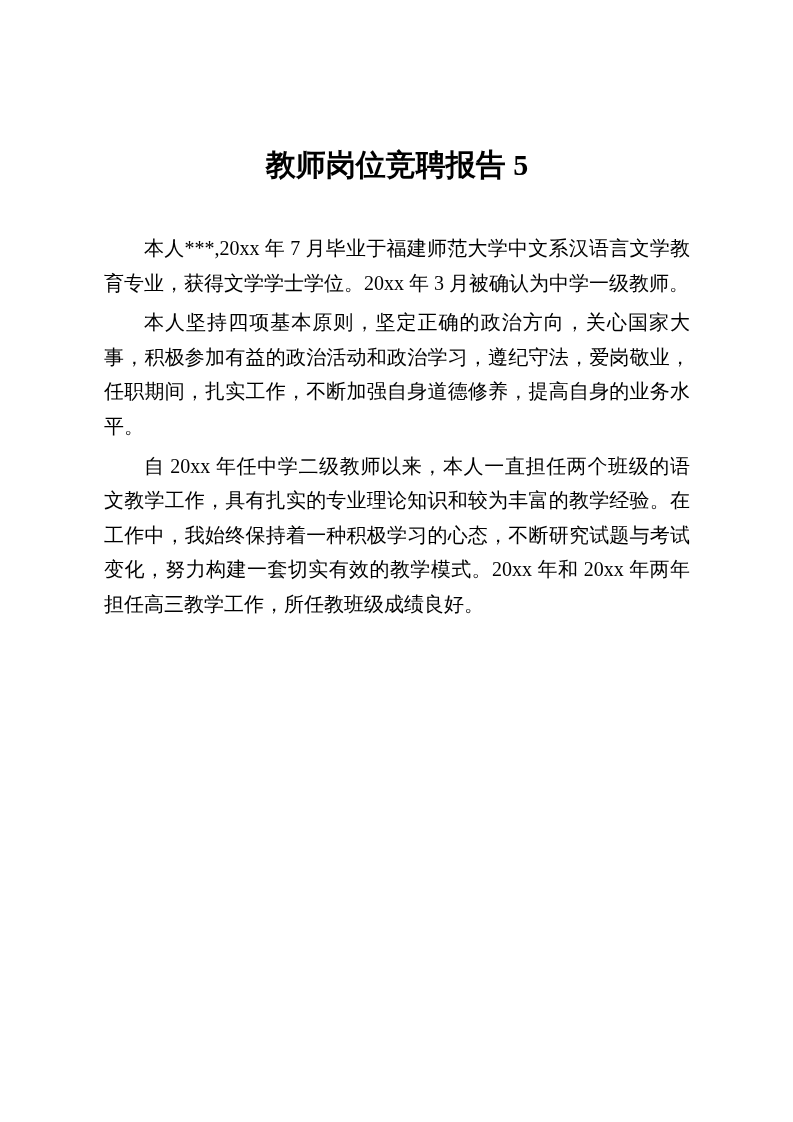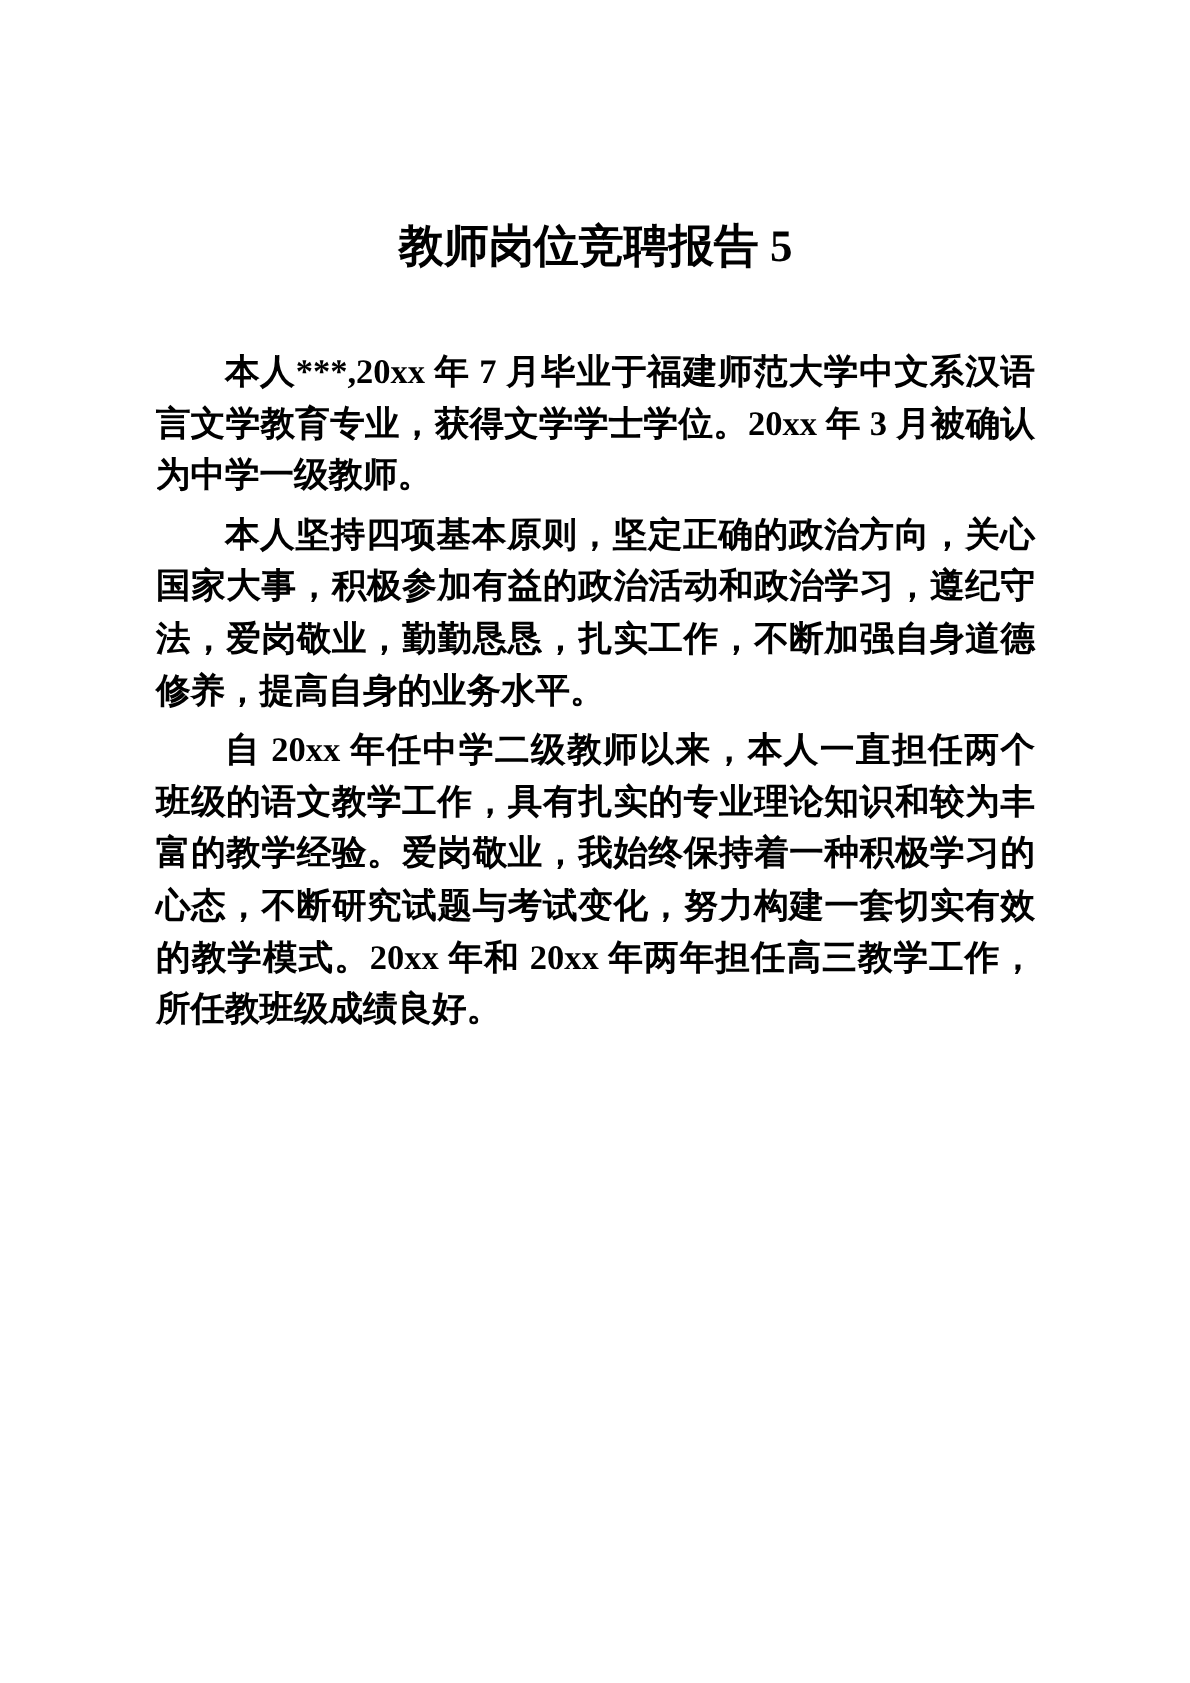--- a/index.html
+++ b/index.html
@@ -25,33 +25,32 @@
     font-weight: 700;
     text-align: center;
     color: #000000;
     font-family: "Liberation Serif", "DejaVu Serif", serif;
   }
   .doc-body {
     margin-top: 46px;
   }
   .doc-body p {
     margin: 0 0 5px 0;
-    font-size: 23px;
+    font-size: 20px;
     line-height: 34.6px;
     text-align: justify;
     text-justify: inter-ideograph;
     text-indent: 2em;
     color: #000000;
     word-break: break-all;
-    font-weight: bold;
   }
 </style>
 </head>
 <body>
 
 <div class="page">
   <h1 class="doc-title">教师岗位竞聘报告 5</h1>
   <div class="doc-body">
     <p>本人***,20xx 年 7 月毕业于福建师范大学中文系汉语言文学教育专业，获得文学学士学位。20xx 年 3 月被确认为中学一级教师。</p>
-    <p>本人坚持四项基本原则，坚定正确的政治方向，关心国家大事，积极参加有益的政治活动和政治学习，遵纪守法，爱岗敬业，勤勤恳恳，扎实工作，不断加强自身道德修养，提高自身的业务水平。</p>
-    <p>自 20xx 年任中学二级教师以来，本人一直担任两个班级的语文教学工作，具有扎实的专业理论知识和较为丰富的教学经验。爱岗敬业，我始终保持着一种积极学习的心态，不断研究试题与考试变化，努力构建一套切实有效的教学模式。20xx 年和 20xx 年两年担任高三教学工作，所任教班级成绩良好。</p>
+    <p>本人坚持四项基本原则，坚定正确的政治方向，关心国家大事，积极参加有益的政治活动和政治学习，遵纪守法，爱岗敬业，任职期间，扎实工作，不断加强自身道德修养，提高自身的业务水平。</p>
+    <p>自 20xx 年任中学二级教师以来，本人一直担任两个班级的语文教学工作，具有扎实的专业理论知识和较为丰富的教学经验。在工作中，我始终保持着一种积极学习的心态，不断研究试题与考试变化，努力构建一套切实有效的教学模式。20xx 年和 20xx 年两年担任高三教学工作，所任教班级成绩良好。</p>
   </div>
 </div>
 
 </body></html>

